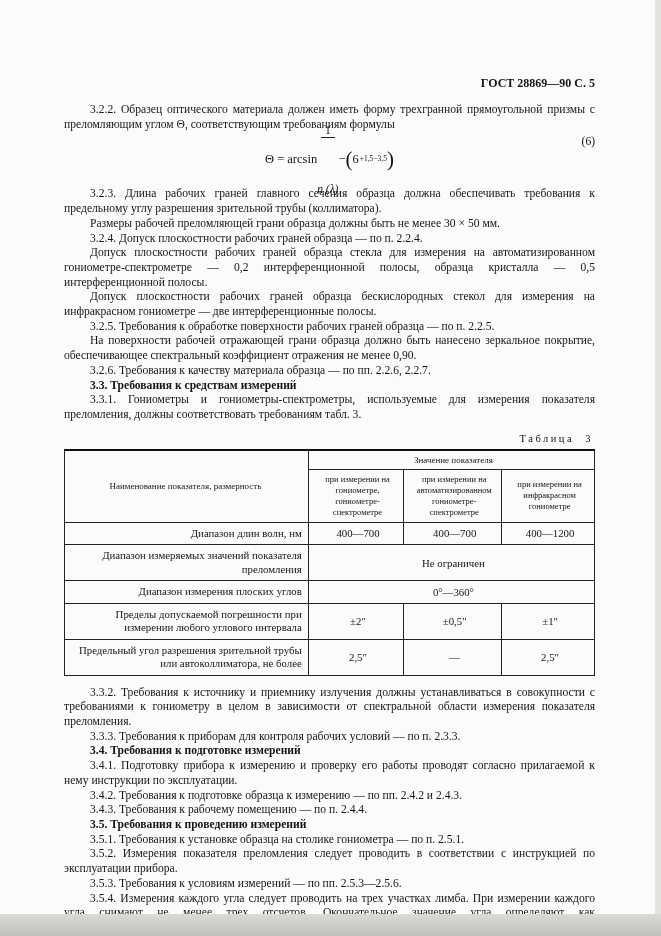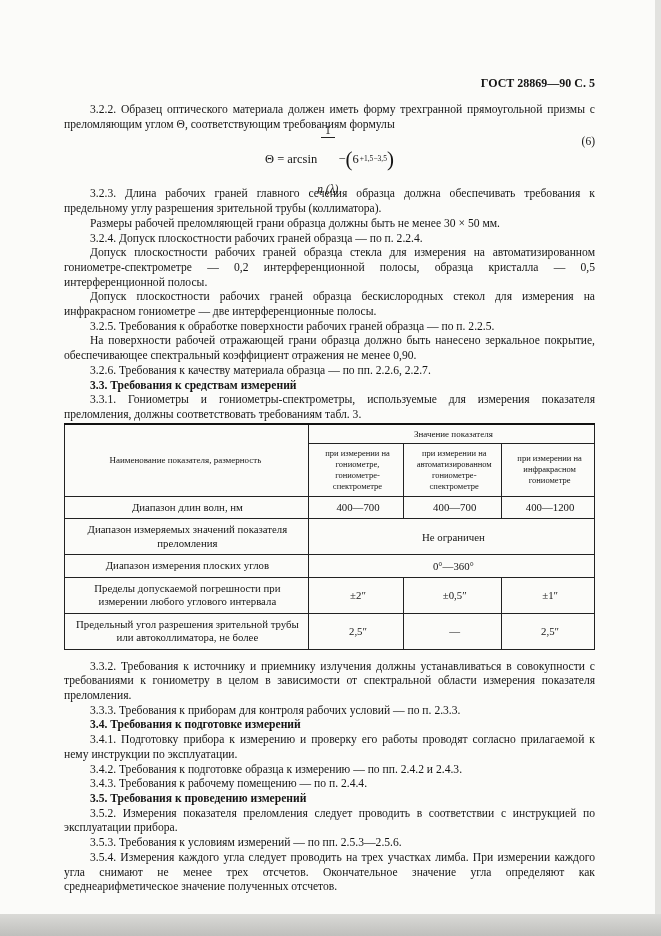--- a/index.html
+++ b/index.html
@@ -27,21 +27,21 @@
   .tol-group { display:inline-flex; align-items:center; }
   .big-paren { font-size:21px; font-weight:400; line-height:20px; }
   .supsub { display:inline-flex; flex-direction:row; font-size:7.5px; line-height:8.5px; margin-left:1px; }
   .formula-number { position:absolute; right:0; top:-4px; font-size:11.5px; }
   .table-caption { text-align:right; font-size:10.5px; letter-spacing:2.5px; word-spacing:6px; margin:10px 2px 5px 0; }
   table.gost { width:100%; border-collapse:collapse; border-top:2px solid #111; margin-bottom:10px; }
   table.gost td { border:1px solid #222;padding-left:8px; }
   .th-name { font-size:9px; text-align:center; vertical-align:middle; padding:4px 10px; }
   .th-group { font-size:9px; text-align:center; padding:4px 4px; }
   .th-sub { font-size:8.5px; text-align:center; vertical-align:middle; padding:4px 5px; line-height:11px; }
-  td.lbl { font-size:10.8px; text-align:center; padding:4px 6px; line-height:13.5px; }
+  td.lbl { font-size:10.8px; text-align:right; padding:4px 6px; line-height:13.5px; }
   td.val { font-size:10.8px; text-align:center; vertical-align:middle; padding:4px 4px;margin-top:28px; }
   col.c0 { width:46%; } col.c1 { width:18%; } col.c2 { width:18.5%; } col.c3 { width:17.5%; }
   .after-first { margin-top:4px; }
 </style>
 </head>
 <body>
 
 <div class="page">
   <div class="content">
 
@@ -74,20 +74,21 @@
     <p class="para">Размеры рабочей преломляющей грани образца должны быть не менее 30 × 50 мм.</p>
     <p class="para">3.2.4. Допуск плоскостности рабочих граней образца — по п. 2.2.4.</p>
     <p class="para">Допуск плоскостности рабочих граней образца стекла для измерения на автоматизированном гониометре-спектрометре — 0,2 интерференционной полосы, образца кристалла — 0,5 интерференционной полосы.</p>
     <p class="para">Допуск плоскостности рабочих граней образца бескислородных стекол для измерения на инфракрасном гониометре — две интерференционные полосы.</p>
     <p class="para">3.2.5. Требования к обработке поверхности рабочих граней образца — по п. 2.2.5.</p>
     <p class="para">На поверхности рабочей отражающей грани образца должно быть нанесено зеркальное покрытие, обеспечивающее спектральный коэффициент отражения не менее 0,90.</p>
     <p class="para">3.2.6. Требования к качеству материала образца — по пп. 2.2.6, 2.2.7.</p>
     <p class="para hd">3.3. Требования к средствам измерений</p>
     <p class="para">3.3.1. Гониометры и гониометры-спектрометры, используемые для измерения показателя преломления, должны соответствовать требованиям табл. 3.</p>
 
+    <div class="table-caption">Таблица 3</div>
 
     <table class="gost">
       <colgroup>
           <col class="c0">
           <col class="c1">
           <col class="c2">
           <col class="c3">
         </colgroup>
       <tbody>
         <tr>
@@ -128,20 +129,21 @@
       </tbody>
     </table>
 
     <p class="para after-first">3.3.2. Требования к источнику и приемнику излучения должны устанавливаться в совокупности с требованиями к гониометру в целом в зависимости от спектральной области измерения показателя преломления.</p>
     <p class="para">3.3.3. Требования к приборам для контроля рабочих условий — по п. 2.3.3.</p>
     <p class="para hd">3.4. Требования к подготовке измерений</p>
     <p class="para">3.4.1. Подготовку прибора к измерению и проверку его работы проводят согласно прилагаемой к нему инструкции по эксплуатации.</p>
     <p class="para">3.4.2. Требования к подготовке образца к измерению — по пп. 2.4.2 и 2.4.3.</p>
     <p class="para">3.4.3. Требования к рабочему помещению — по п. 2.4.4.</p>
     <p class="para hd">3.5. Требования к проведению измерений</p>
+    <p class="para">3.5.1. Требования к установке образца на столике гониометра — по п. 2.5.1.</p>
     <p class="para">3.5.2. Измерения показателя преломления следует проводить в соответствии с инструкцией по эксплуатации прибора.</p>
     <p class="para">3.5.3. Требования к условиям измерений — по пп. 2.5.3—2.5.6.</p>
     <p class="para">3.5.4. Измерения каждого угла следует проводить на трех участках лимба. При измерении каждого угла снимают не менее трех отсчетов. Окончательное значение угла определяют как среднеарифметическое значение полученных отсчетов.</p>
 
   </div>
 
   <div class="edge-right"></div>
   <div class="edge-bottom"></div>
 </div>
 

